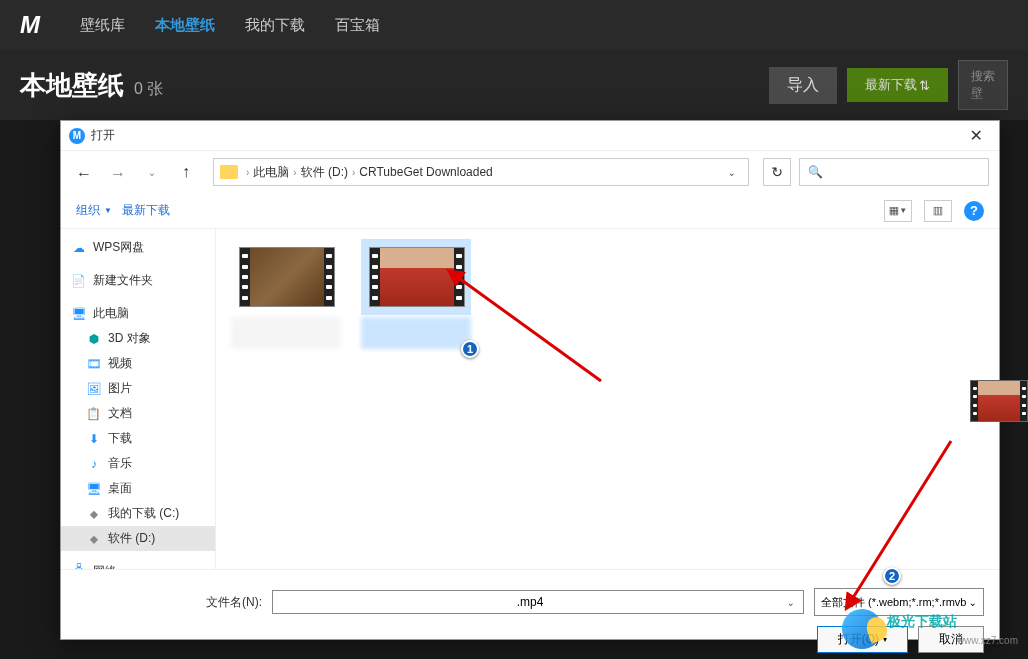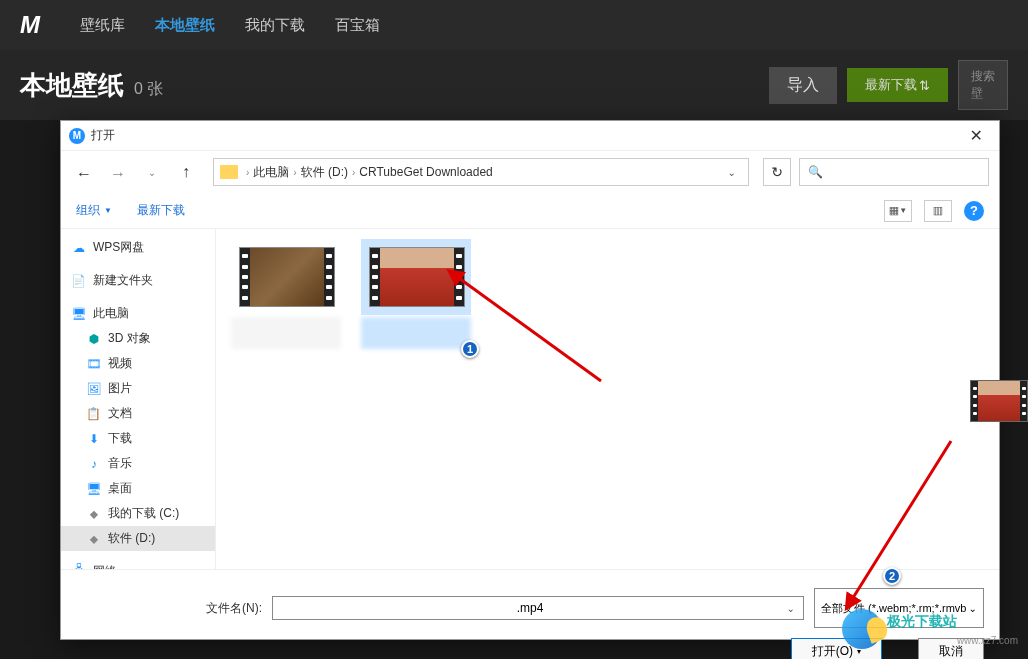--- a/index.html
+++ b/index.html
@@ -37,21 +37,21 @@
     .breadcrumb { flex: 1; border: 1px solid #ccc; height: 28px; display: flex; align-items: center; padding: 0 6px; gap: 4px; margin: 0 6px; }
     .breadcrumb-folder { width: 18px; height: 14px; background: #ffd560; border-radius: 1px; margin-right: 4px; }
     .breadcrumb-item { font-size: 12px; color: #333; cursor: pointer; }
     .breadcrumb-sep { color: #888; font-size: 10px; }
     .breadcrumb-dropdown { margin-left: auto; color: #555; font-size: 10px; cursor: pointer; padding: 0 6px; }
     .refresh-btn { width: 28px; height: 28px; border: 1px solid #ccc; display: flex; align-items: center; justify-content: center; cursor: pointer; font-size: 14px; color: #333; }
     .dialog-search { border: 1px solid #ccc; height: 28px; width: 190px; padding: 0 8px; font-size: 12px; color: #888; display: flex; align-items: center; gap: 6px; }
     
     
     .dialog-toolbar { height: 36px; display: flex; align-items: center; padding: 0 15px; justify-content: space-between; border-bottom: 1px solid #eee; }
-    .toolbar-left { display: flex; gap: 25px; }
+    .toolbar-left { display: flex; gap: 10px; }
     .toolbar-link { color: #1e6fd8; font-size: 12px; cursor: pointer; display: flex; align-items: center; gap: 4px; }
     .toolbar-right { display: flex; gap: 12px; align-items: center; }
     .view-btn { width: 28px; height: 22px; border: 1px solid #ccc; display: flex; align-items: center; justify-content: center; cursor: pointer; font-size: 11px; color: #555; }
     .help-btn { width: 20px; height: 20px; background: #1e90ff; border-radius: 50%; color: #fff; display: flex; align-items: center; justify-content: center; font-size: 13px; font-weight: bold; cursor: pointer; }
     
     
     .dialog-body { display: flex; height: 340px; }
     .sidebar { width: 155px; border-right: 1px solid #eee; padding: 6px 0; overflow-y: auto; }
     .sidebar-item { display: flex; align-items: center; padding: 4px 10px; font-size: 12px; color: #333; cursor: pointer; gap: 6px; }
     .sidebar-item.indent1 { padding-left: 25px; }
@@ -71,23 +71,23 @@
     .thumb-img.brown { background: linear-gradient(135deg, #6b4a2a 0%, #8b6840 50%, #5a3a1a 100%); }
     .thumb-img.red { background: linear-gradient(180deg, #d8b090 0%, #d8b090 35%, #c0392b 35%, #a02818 100%); }
     .file-label-blur { width: 100%; height: 32px; background: #f5f5f5; margin-top: 2px; filter: blur(2px); }
     .file-item.selected .file-label-blur { background: #cce5ff; }
     
     
     .dialog-bottom { border-top: 1px solid #eee; padding: 18px 15px 12px; }
     .filename-row { display: flex; align-items: center; gap: 10px; margin-bottom: 10px; }
     .filename-label { font-size: 12px; color: #333; white-space: nowrap; margin-left: 130px; }
     .filename-input { flex: 1; border: 1px solid #888; height: 24px; padding: 0 8px; font-size: 12px; display: flex; align-items: center; justify-content: space-between; }
-    .filetype-select { width: 170px; border: 1px solid #888; height: 40px; padding: 0 6px; font-size: 11px; display: flex; align-items: center; justify-content: space-between; cursor: pointer; }
+    .filetype-select { width: 170px; border: 1px solid #888; height: 28px; padding: 0 6px; font-size: 11px; display: flex; align-items: center; justify-content: space-between; cursor: pointer; }
     .button-row { display: flex; justify-content: flex-end; gap: 10px; }
-    .dlg-btn { border: 1px solid #888; background: #f8f8f8; padding: 4px 20px; font-size: 12px; cursor: pointer; display: flex; align-items: center; gap: 4px; margin-left: 26px; }
+    .dlg-btn { border: 1px solid #888; background: #f8f8f8; padding: 4px 20px; font-size: 12px; cursor: pointer; display: flex; align-items: center; gap: 4px; }
     .dlg-btn.primary { border: 1px solid #0078d7; }
     
     
     .badge { position: absolute; width: 18px; height: 18px; background: #1565c0; border: 2px solid #fff; border-radius: 50%; color: #fff; font-size: 11px; font-weight: bold; display: flex; align-items: center; justify-content: center; box-shadow: 0 1px 3px rgba(0,0,0,0.5); z-index: 10; }
     .arrow-svg { position: absolute; pointer-events: none; z-index: 9; }
     
     
     .watermark { position: absolute; bottom: 10px; right: 10px; display: flex; align-items: center; gap: 5px; opacity: 0.85; z-index: 20; }
     .wm-icon { width: 40px; height: 40px; background: linear-gradient(135deg, #2eb8ff 0%, #0066cc 100%); border-radius: 50%; position: relative; }
     .wm-icon::after { content: ""; position: absolute; right: -5px; top: 8px; width: 20px; height: 24px; background: #ffcc33; border-radius: 50% 50% 50% 0; transform: rotate(-20deg); }

